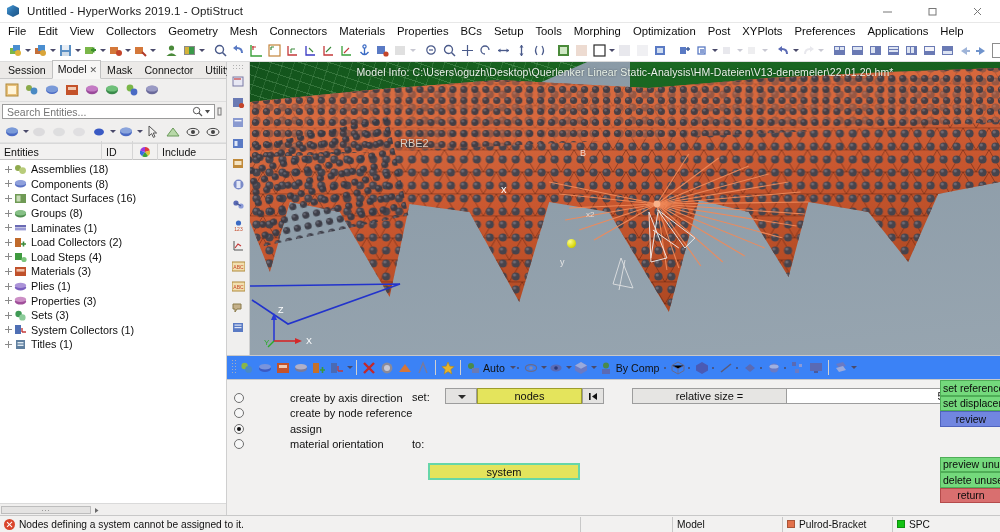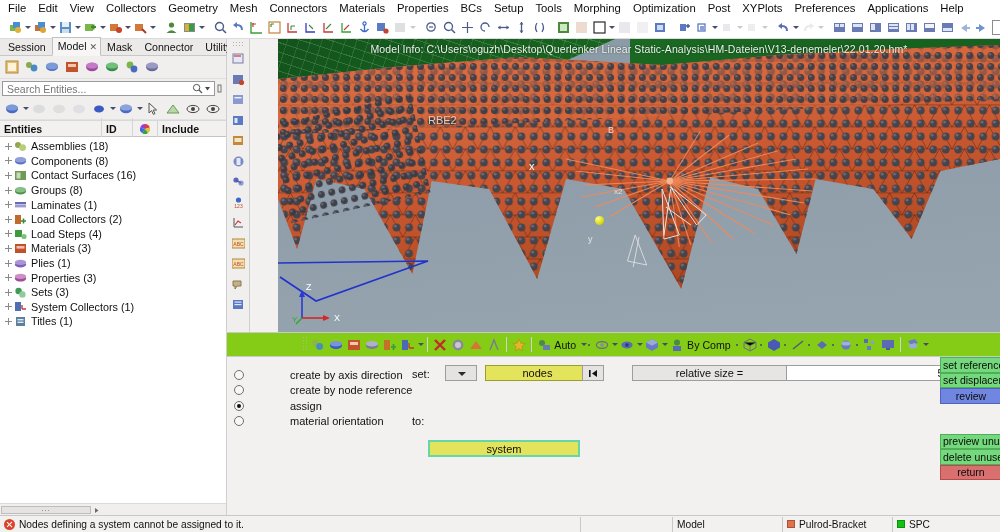--- a/index.html
+++ b/index.html
@@ -56,21 +56,21 @@
   .bti{width:20px;height:20px;position:relative;flex:0 0 auto;}
   .bti .gl{position:absolute;left:3px;top:3px;width:14px;height:14px;}
   .searchrow{height:17px;display:flex;align-items:center;background:#f0efee;padding:1px 2px;}
   .searchbox{flex:1 1 auto;height:15px;border:1px solid #9a9a9a;background:#fff;display:flex;align-items:center;padding:0 2px;box-sizing:border-box;}
   .searchbox input{border:0;outline:0;width:100%;font-size:10.5px;color:#9a9a9a;font-family:inherit;background:transparent;height:13px;}
   .searchbox .sicon{width:11px;height:11px;flex:0 0 auto;position:relative;}
   .srtool{width:9px;height:15px;position:relative;}
   .rowtools{height:21px;display:flex;align-items:center;background:#f0efee;padding-left:2px;border-bottom:1px solid #e2e2e2;}
   .rt-right{margin-left:auto;display:flex;align-items:center;padding-right:3px;}
   .colhdr{height:15px;display:flex;align-items:center;background:#f2f1f0;border-top:1px solid #d8d8d8;border-bottom:1px solid #c4c4c4;font-size:10.6px;}
-  .ch{padding:4px 4px;line-height:14px;color:#111;white-space:nowrap;font-weight:bold;}
+  .ch{padding:4px 4px;line-height:14px;color:#111;white-space:nowrap;}
   .ch.e{flex:1 1 auto;border-right:1px solid #d5d5d5;}
   .ch.id{width:22px;flex:0 0 22px;border-right:1px solid #d5d5d5;text-align:left;}
   .ch.cl{width:16px;flex:0 0 16px;border-right:1px solid #d5d5d5;display:flex;align-items:center;justify-content:center;}
   .ch.inc{width:60px;flex:0 0 60px;}
   .tree{flex:1 1 auto;background:#ffffff;overflow:hidden;padding-top:2px;min-height:0;}
   .trow{height:14.6px;display:flex;align-items:center;padding-left:4px;font-size:10.8px;color:#101010;white-space:nowrap;}
   .expand{width:9px;height:9px;position:relative;flex:0 0 auto;margin-right:1px;}
   .expand:before{content:"";position:absolute;left:1px;top:4px;width:7px;height:1px;background:#8a8a8a;}
   .expand:after{content:"";position:absolute;left:4px;top:1px;width:1px;height:7px;background:#8a8a8a;}
   .ticon{width:13px;height:13px;margin-right:4px;flex:0 0 auto;position:relative;}
@@ -82,21 +82,21 @@
 
   
   .rightside{flex:1 1 auto;display:flex;flex-direction:column;min-width:0;min-height:0;background:#f2f1f0;}
   .vpwrap{flex:0 0 auto;display:flex;min-height:0;}
   .vtool{width:22px;flex:0 0 22px;background:#f0efee;border-right:1px solid #cfcfcf;display:flex;flex-direction:column;align-items:center;padding-top:2px;}
   .vtool .vgrip{width:12px;height:5px;background-image:radial-gradient(circle,#b0b0b0 42%,transparent 44%);background-size:3px 3px;margin-bottom:3px;}
   .vti{width:19px;height:19px;position:relative;margin-bottom:1.5px;flex:0 0 auto;}
   .vti .gl{position:absolute;left:3px;top:3px;width:13px;height:13px;}
 
   .viewport{flex:1 1 auto;height:293px;position:relative;overflow:hidden;
-     background:linear-gradient(175deg,#8a9aa6 0%,#8e9da9 40%,#97a5b0 100%);margin-left:28px;}
+     background:linear-gradient(175deg,#8a9aa6 0%,#8e9da9 40%,#97a5b0 100%);}
   .modelinfo{position:absolute;top:4px;left:50%;transform:translateX(-50%);
      font-size:10.5px;color:#eaf3ea;white-space:nowrap;text-shadow:0 0 2px rgba(0,0,0,.55);z-index:6;letter-spacing:.1px;}
   .green-solid{position:absolute;left:-40px;top:-10px;width:420px;height:190px;
      background:linear-gradient(120deg,#12501b 0%,#17601f 50%,#1d6b24 100%);
      clip-path:polygon(0 0,400px 0,0 175px);
      z-index:1;}
   .green-mesh{position:absolute;left:-40px;top:-10px;width:420px;height:190px;z-index:2;opacity:.35;
      clip-path:polygon(0 0,400px 0,0 175px);
      background-image:repeating-linear-gradient(18deg,rgba(210,255,210,.5) 0 1px,transparent 1px 9px),
                       repeating-linear-gradient(-72deg,rgba(210,255,210,.35) 0 1px,transparent 1px 11px);}
@@ -109,22 +109,22 @@
      text-shadow:0 0 3px rgba(0,0,0,.6);}
   .xmark{position:absolute;left:251px;top:121px;font-size:11px;color:#ffffff;z-index:7;}
   .bmark{position:absolute;left:330px;top:86px;font-size:9px;color:#f3d9cf;z-index:7;}
   .x2mark{position:absolute;left:336px;top:148px;font-size:8px;color:#e8dcd4;z-index:7;}
   .ymark{position:absolute;left:310px;top:195px;font-size:9px;color:#e4e4e4;z-index:7;}
   .yellownode{position:absolute;left:317px;top:177px;width:9px;height:9px;border-radius:50%;
      background:radial-gradient(circle at 33% 30%,#fdfd8a,#d8d80b 65%,#a9a900);z-index:7;}
   .blueline{position:absolute;z-index:5;}
 
   
-  .gtoolbar{height:23px;background:#84cc16;border-top:1px solid #c9c9c9;border-bottom:1px solid #c9c9c9;
-     display:flex;align-items:center;padding-left:2px;flex:0 0 auto;justify-content:center;}
+  .gtoolbar{height:23px;background:#3b82f6;border-top:1px solid #c9c9c9;border-bottom:1px solid #c9c9c9;
+     display:flex;align-items:center;padding-left:2px;flex:0 0 auto;}
   .gt{width:18px;height:18px;position:relative;flex:0 0 auto;}
   .gt .gl{position:absolute;left:2px;top:2px;width:14px;height:14px;}
   .gtlabel{font-size:10.6px;color:#111;padding:0 4px 0 1px;white-space:nowrap;}
   .gdot{width:6px;height:18px;position:relative;flex:0 0 auto;}
   .gdot:after{content:"";position:absolute;left:1px;top:8px;width:2px;height:2px;background:#4a4a6a;border-radius:50%;}
 
   
   .panel{flex:1 1 auto;background:#f2f1f0;position:relative;min-height:0;}
   .radios{position:absolute;left:7px;top:10px;}
   .rrow{height:15.5px;display:flex;align-items:center;font-size:11px;color:#101010;gap:40px;}
@@ -132,21 +132,21 @@
      margin-right:6px;flex:0 0 auto;position:relative;box-sizing:border-box;}
   .radio.on:after{content:"";position:absolute;left:2px;top:2px;width:4px;height:4px;border-radius:50%;background:#111;}
   .setlbl{position:absolute;left:185px;top:11px;font-size:11px;color:#101010;}
   .tolbl{position:absolute;left:185px;top:58px;font-size:11px;color:#101010;}
   .ddbtn{position:absolute;left:218px;top:8px;width:32px;height:16px;background:#e4e3e1;
      border:1px solid #9d9d9d;box-sizing:border-box;}
   .ddbtn:after{content:"";position:absolute;left:12px;top:6px;border-left:4px solid transparent;
      border-right:4px solid transparent;border-top:4px solid #2a2a2a;}
   .yellowfield{position:absolute;background:#e4e45c;border:1px solid #9d9d2d;box-sizing:border-box;
      display:flex;align-items:center;justify-content:center;font-size:11px;color:#101010;}
-  .nodesfld{left:258px;top:8px;width:105px;height:16px;}
+  .nodesfld{left:250px;top:8px;width:105px;height:16px;}
   .stepbtn{position:absolute;left:355px;top:8px;width:22px;height:16px;background:#e4e3e1;border:1px solid #9d9d9d;
      box-sizing:border-box;display:flex;align-items:center;justify-content:center;font-size:9px;color:#111;}
   .sysfld{left:201px;top:83px;width:152px;height:17px;border:2px solid #66d6a8;}
   .relsizelbl{position:absolute;left:405px;top:8px;width:155px;height:16px;background:#e6e5e3;
      border:1px solid #9d9d9d;box-sizing:border-box;display:flex;align-items:center;justify-content:center;
      font-size:11px;color:#101010;}
   .relsizeval{position:absolute;left:560px;top:8px;width:185px;height:16px;background:#ffffff;
      border:1px solid #9d9d9d;border-left:0;box-sizing:border-box;display:flex;align-items:center;
      justify-content:flex-end;padding-right:6px;font-size:11px;color:#101010;}
   .btncol{position:absolute;right:0;top:0;width:60px;}
@@ -167,20 +167,43 @@
   .stext{font-size:10.2px;color:#111;flex:1 1 auto;white-space:nowrap;overflow:hidden;}
   .scell{height:15px;border-left:1px solid #c8c8c8;display:flex;align-items:center;padding:0 4px;
      font-size:10.2px;color:#111;box-sizing:border-box;white-space:nowrap;}
   .sw{width:8px;height:8px;margin-right:4px;flex:0 0 auto;border:1px solid rgba(0,0,0,.25);box-sizing:border-box;}
 </style>
 </head>
 <body>
 
 <div class="app">
 
+  <div class="titlebar">
+    <div class="tb-icon">
+        <div class="cube"></div>
+      </div>
+    <div class="tb-title">Untitled - HyperWorks 2019.1 - OptiStruct</div>
+    <div class="tb-spacer"></div>
+    <div class="wbtn">
+      <svg width="11" height="11" viewBox="0 0 11 11">
+          <line x1="1" y1="6" x2="10" y2="6" stroke="#777" stroke-width="1"></line>
+        </svg>
+    </div>
+    <div class="wbtn">
+      <svg width="11" height="11" viewBox="0 0 11 11">
+          <rect x="2" y="2.5" width="7" height="6.5" fill="none" stroke="#777" stroke-width="1"></rect>
+        </svg>
+    </div>
+    <div class="wbtn close">
+      <svg width="11" height="11" viewBox="0 0 11 11">
+          <line x1="2" y1="2" x2="9" y2="9" stroke="#777" stroke-width="1"></line>
+          <line x1="9" y1="2" x2="2" y2="9" stroke="#777" stroke-width="1"></line>
+        </svg>
+    </div>
+  </div>
 
   <div class="menubar">
     <div class="menuitem">File</div>
     <div class="menuitem">Edit</div>
     <div class="menuitem">View</div>
     <div class="menuitem">Collectors</div>
     <div class="menuitem">Geometry</div>
     <div class="menuitem">Mesh</div>
     <div class="menuitem">Connectors</div>
     <div class="menuitem">Materials</div>

